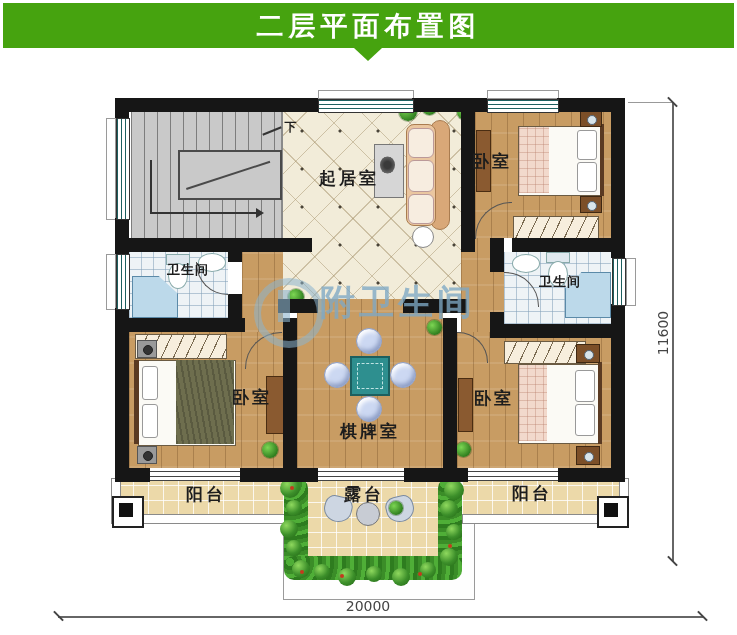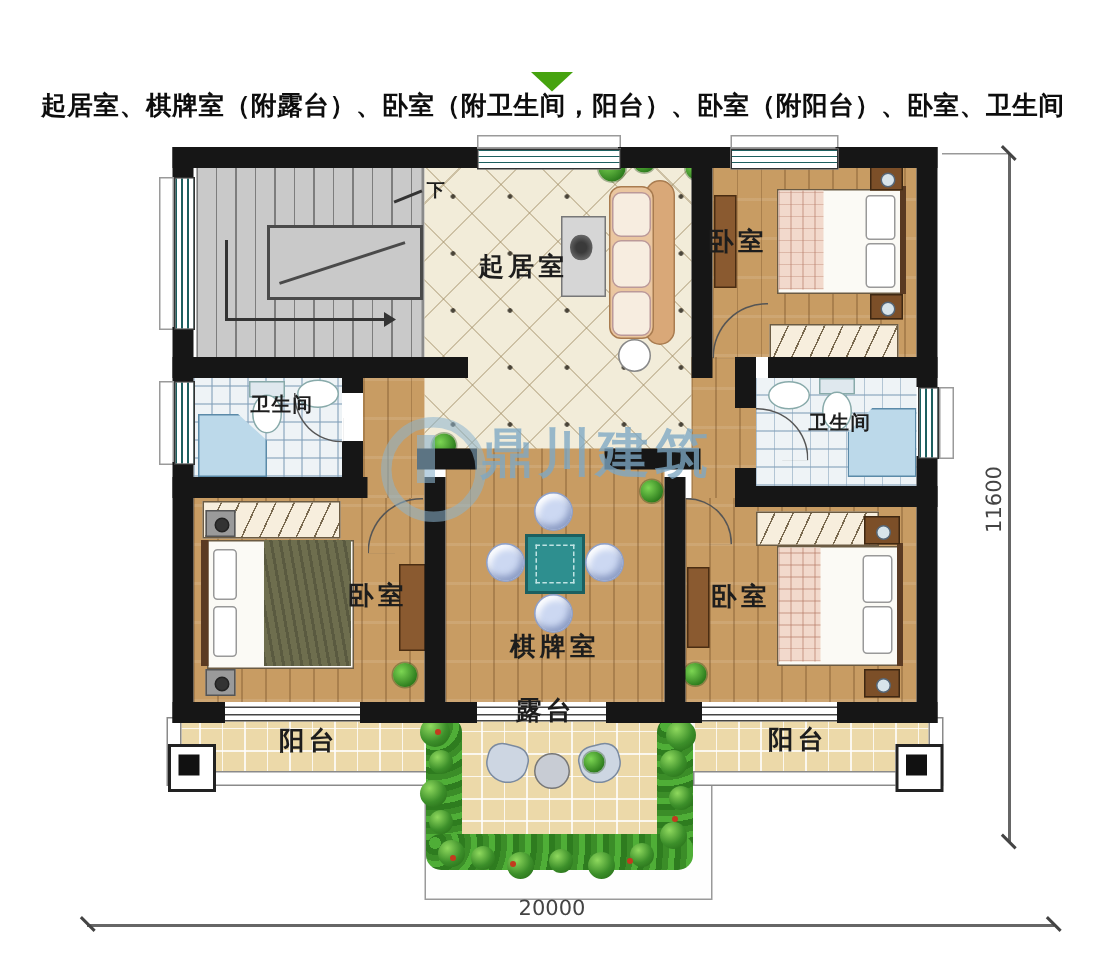--- a/index.html
+++ b/index.html
@@ -115,22 +115,22 @@
   .dim-line{position:absolute;background:#666;z-index:40;}
   .dim-text{position:absolute;color:#444;font-size:14px;z-index:40;white-space:nowrap;}
   .tick{position:absolute;width:13px;height:2px;background:#444;transform:rotate(45deg);z-index:40;}
   .leader{position:absolute;background:#999;z-index:2;}
 </style>
 </head>
 <body>
 
 <div id="app">
 
+  <div class="hbar">二层平面布置图</div>
   <div class="htri"></div>
-  <div class="subtitle">起居室、棋牌室（附露台）、卧室（附卫生间，阳台）、卧室（附阳台）、卧室、卫生间</div>
 
   <div class="floor stairs" style="left:131px;top:112px;width:150px;height:126px;"></div>
   <div class="floor tile" style="left:283px;top:112px;width:178px;height:190px;"></div>
   <div class="floor wood" style="left:242px;top:252px;width:41px;height:80px;"></div>
   <div class="floor wood" style="left:461px;top:238px;width:43px;height:100px;"></div>
   <div class="floor wood" style="left:297px;top:299px;width:146px;height:169px;"></div>
   <div class="floor wood" style="left:475px;top:112px;width:136px;height:126px;"></div>
   <div class="floor wood" style="left:129px;top:332px;width:154px;height:136px;"></div>
   <div class="floor wood" style="left:457px;top:332px;width:154px;height:136px;"></div>
   <div class="floor bath" style="left:129px;top:252px;width:99px;height:66px;"></div>
@@ -312,26 +312,26 @@
   <div class="berry" style="left:290px;top:486px;"></div>
 
   <div class="lbl" style="left:349px;top:178px;">起居室</div>
   <div class="lbl" style="left:492px;top:161px;">卧室</div>
   <div class="lbl small" style="left:188px;top:270px;">卫生间</div>
   <div class="lbl small" style="left:560px;top:282px;">卫生间</div>
   <div class="lbl" style="left:252px;top:397px;">卧室</div>
   <div class="lbl" style="left:494px;top:398px;">卧室</div>
   <div class="lbl" style="left:370px;top:431px;">棋牌室</div>
   <div class="lbl" style="left:206px;top:494px;">阳台</div>
-  <div class="lbl" style="left:364px;top:474px;text-align:center;">露台</div>
+  <div class="lbl" style="left:364px;top:494px;text-align:center;">露台</div>
   <div class="lbl" style="left:532px;top:493px;">阳台</div>
 
   <div class="wm-ring" style="left:254px;top:278px;"></div>
   <div class="wm-bar" style="left:278px;top:290px;width:12px;height:32px;"></div>
-  <div class="wm" style="left:320px;top:279px;font-size:35px;letter-spacing:4px;">鼎川建筑</div>
+  <div class="wm" style="left:320px;top:279px;font-size:35px;letter-spacing:4px;">附卫生间</div>
 
   <div class="leader" style="left:628px;top:102px;width:44px;height:1px;"></div>
   <div class="dim-line" style="left:672px;top:102px;width:1.5px;height:460px;"></div>
   <div class="tick" style="left:666px;top:101px;"></div>
   <div class="tick" style="left:666px;top:560px;"></div>
   <div class="dim-text" style="left:633px;top:325px;width:60px;text-align:center;transform:rotate(-90deg);">11600</div>
   <div class="dim-line" style="left:58px;top:616px;width:645px;height:1.5px;"></div>
   <div class="tick" style="left:52px;top:615px;"></div>
   <div class="tick" style="left:696px;top:615px;"></div>
   <div class="dim-text" style="left:328px;top:598px;width:80px;text-align:center;">20000</div>

